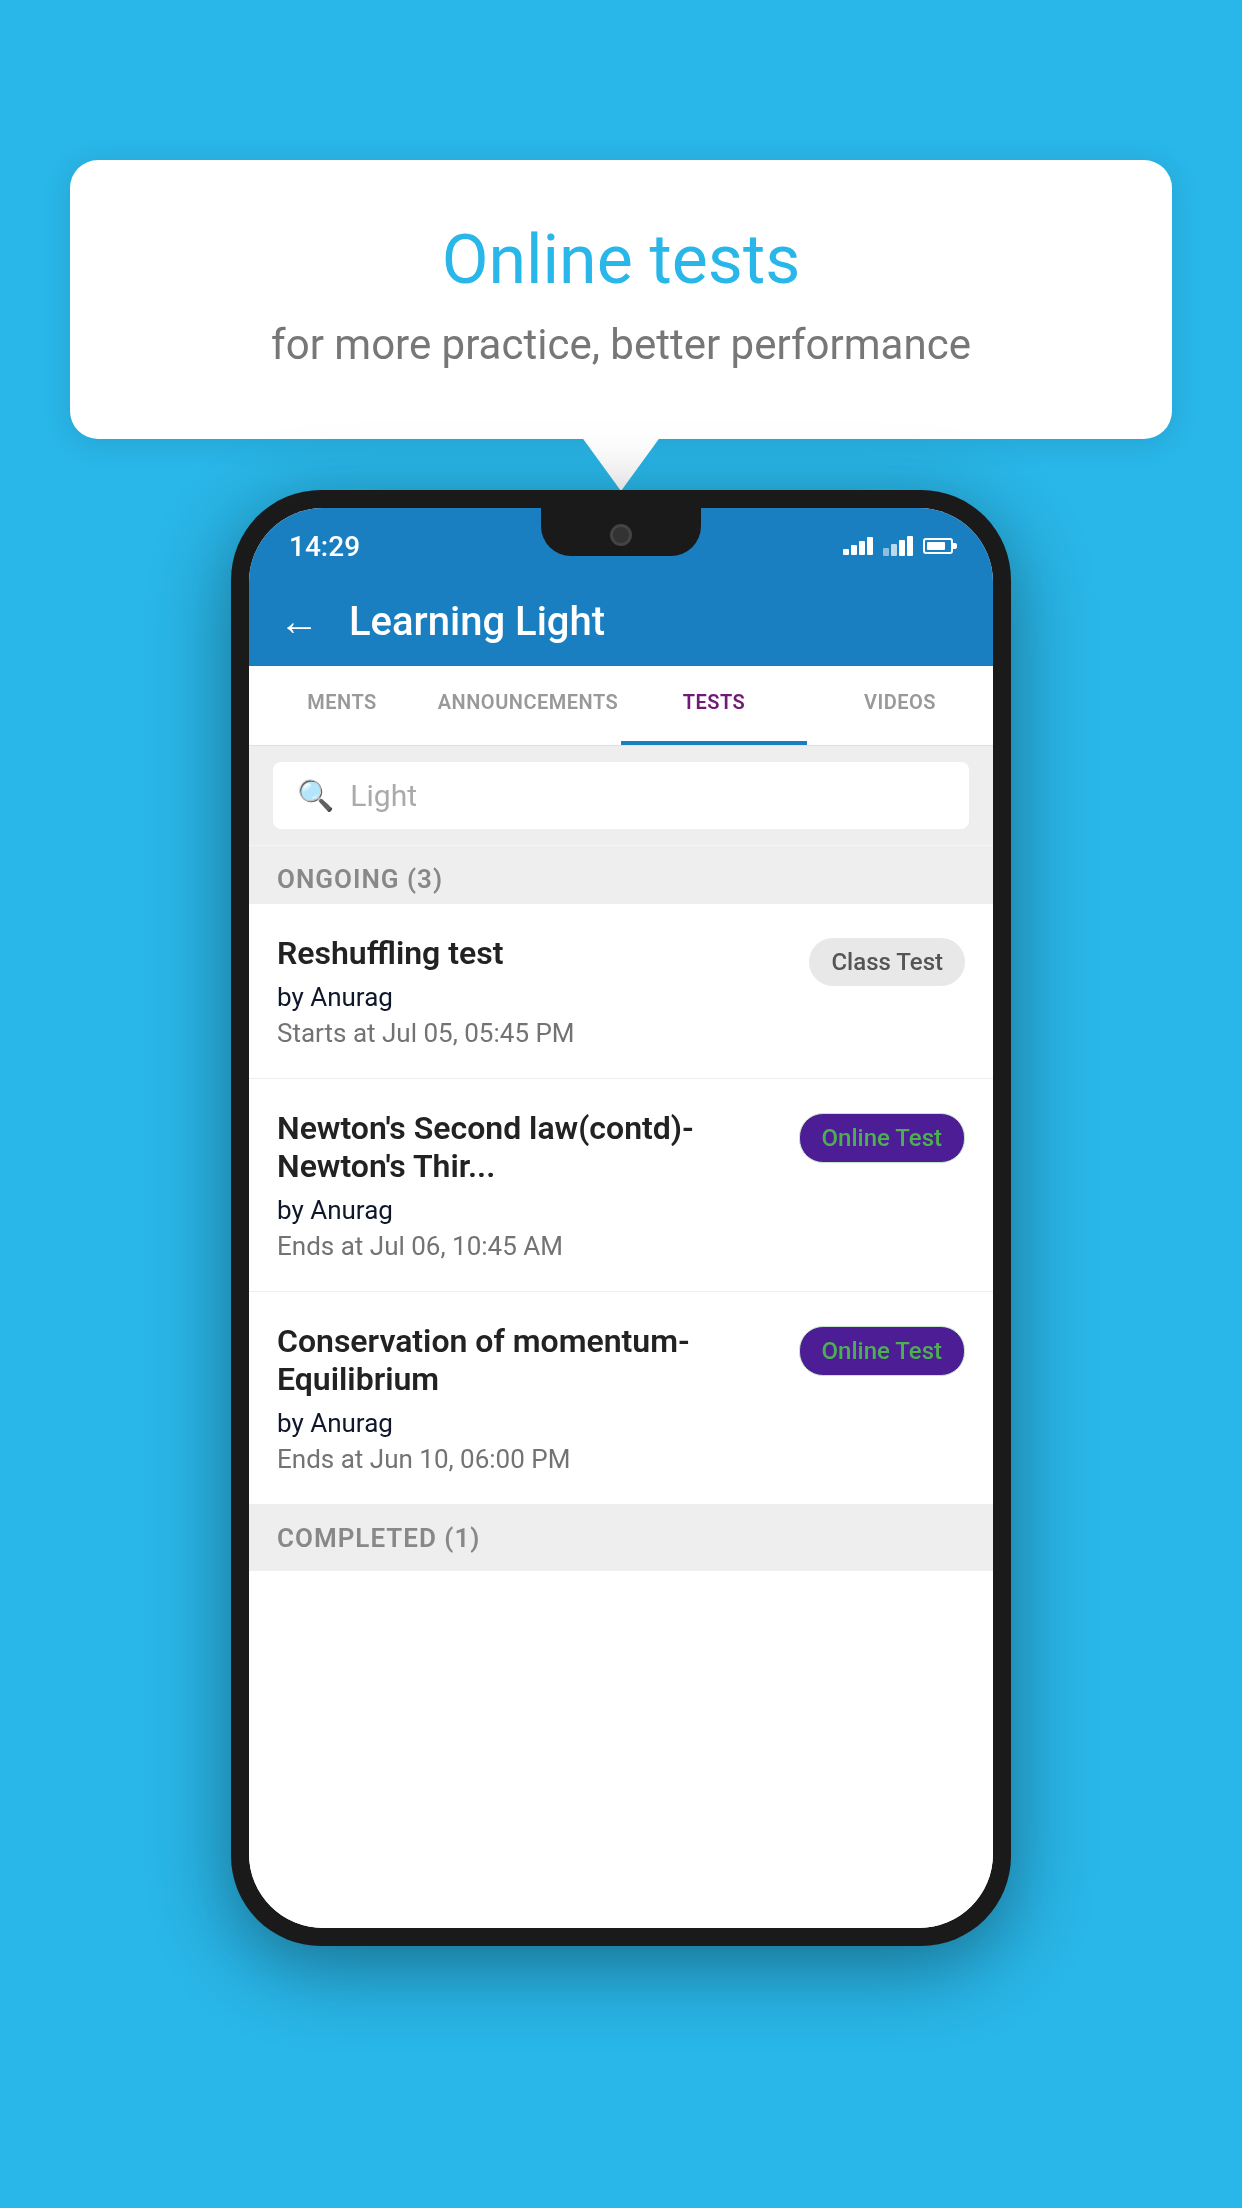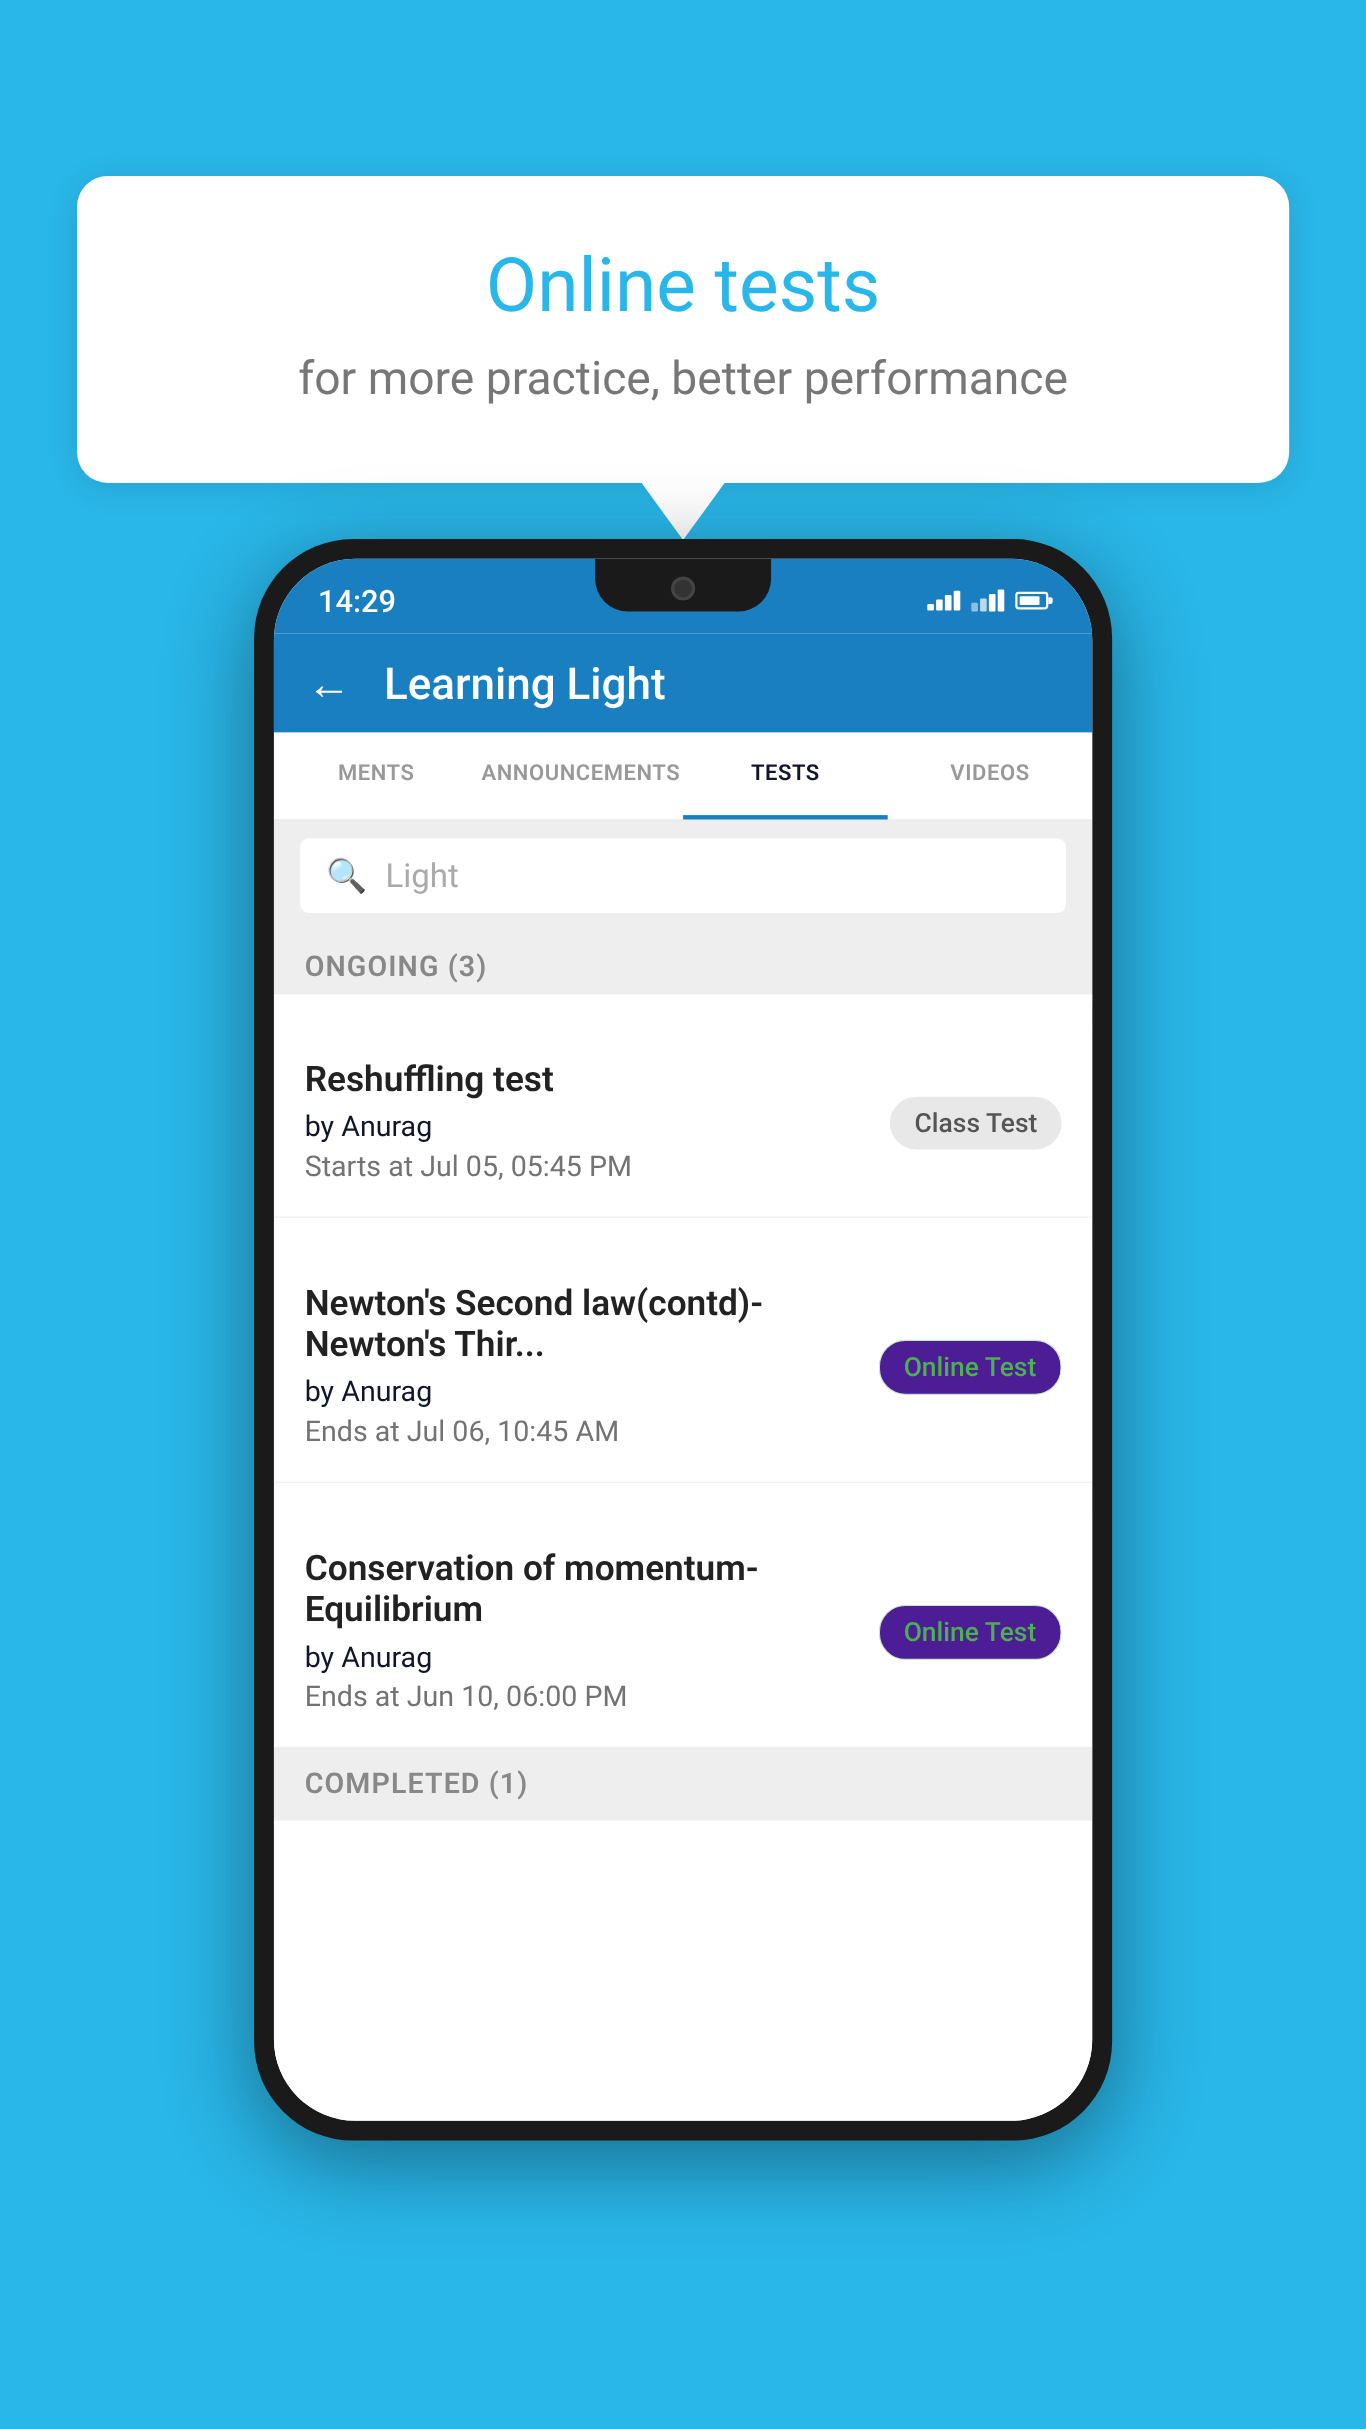--- a/index.html
+++ b/index.html
@@ -198,21 +198,21 @@
       height: 100%;
       font-size: 20px;
       color: #999;
       font-weight: 600;
       letter-spacing: 0.5px;
       cursor: pointer;
       position: relative;
       padding-bottom: 8px;
     }
     .tab-item.active {
-      color: #0f172a;
+      color: #701a75;
     }
     .tab-item.active::after {
       content: '';
       position: absolute;
       bottom: 0;
       left: 0;
       right: 0;
       height: 4px;
       background: #1a7fc1;
     }
@@ -266,23 +266,22 @@
       bottom: 0;
       background: white;
       overflow: hidden;
     }
 
     .test-item {
       padding: 30px 28px;
       border-bottom: 1px solid #eeeeee;
       display: flex;
       justify-content: space-between;
-      align-items: center;
-      background: white;
-      margin-top: 28px;
+      align-items: flex-start;
+      background: white;
     }
     .test-info {
       flex: 1;
     }
     .test-name {
       font-size: 32px;
       font-weight: 600;
       color: #222;
       margin-bottom: 10px;
     }

